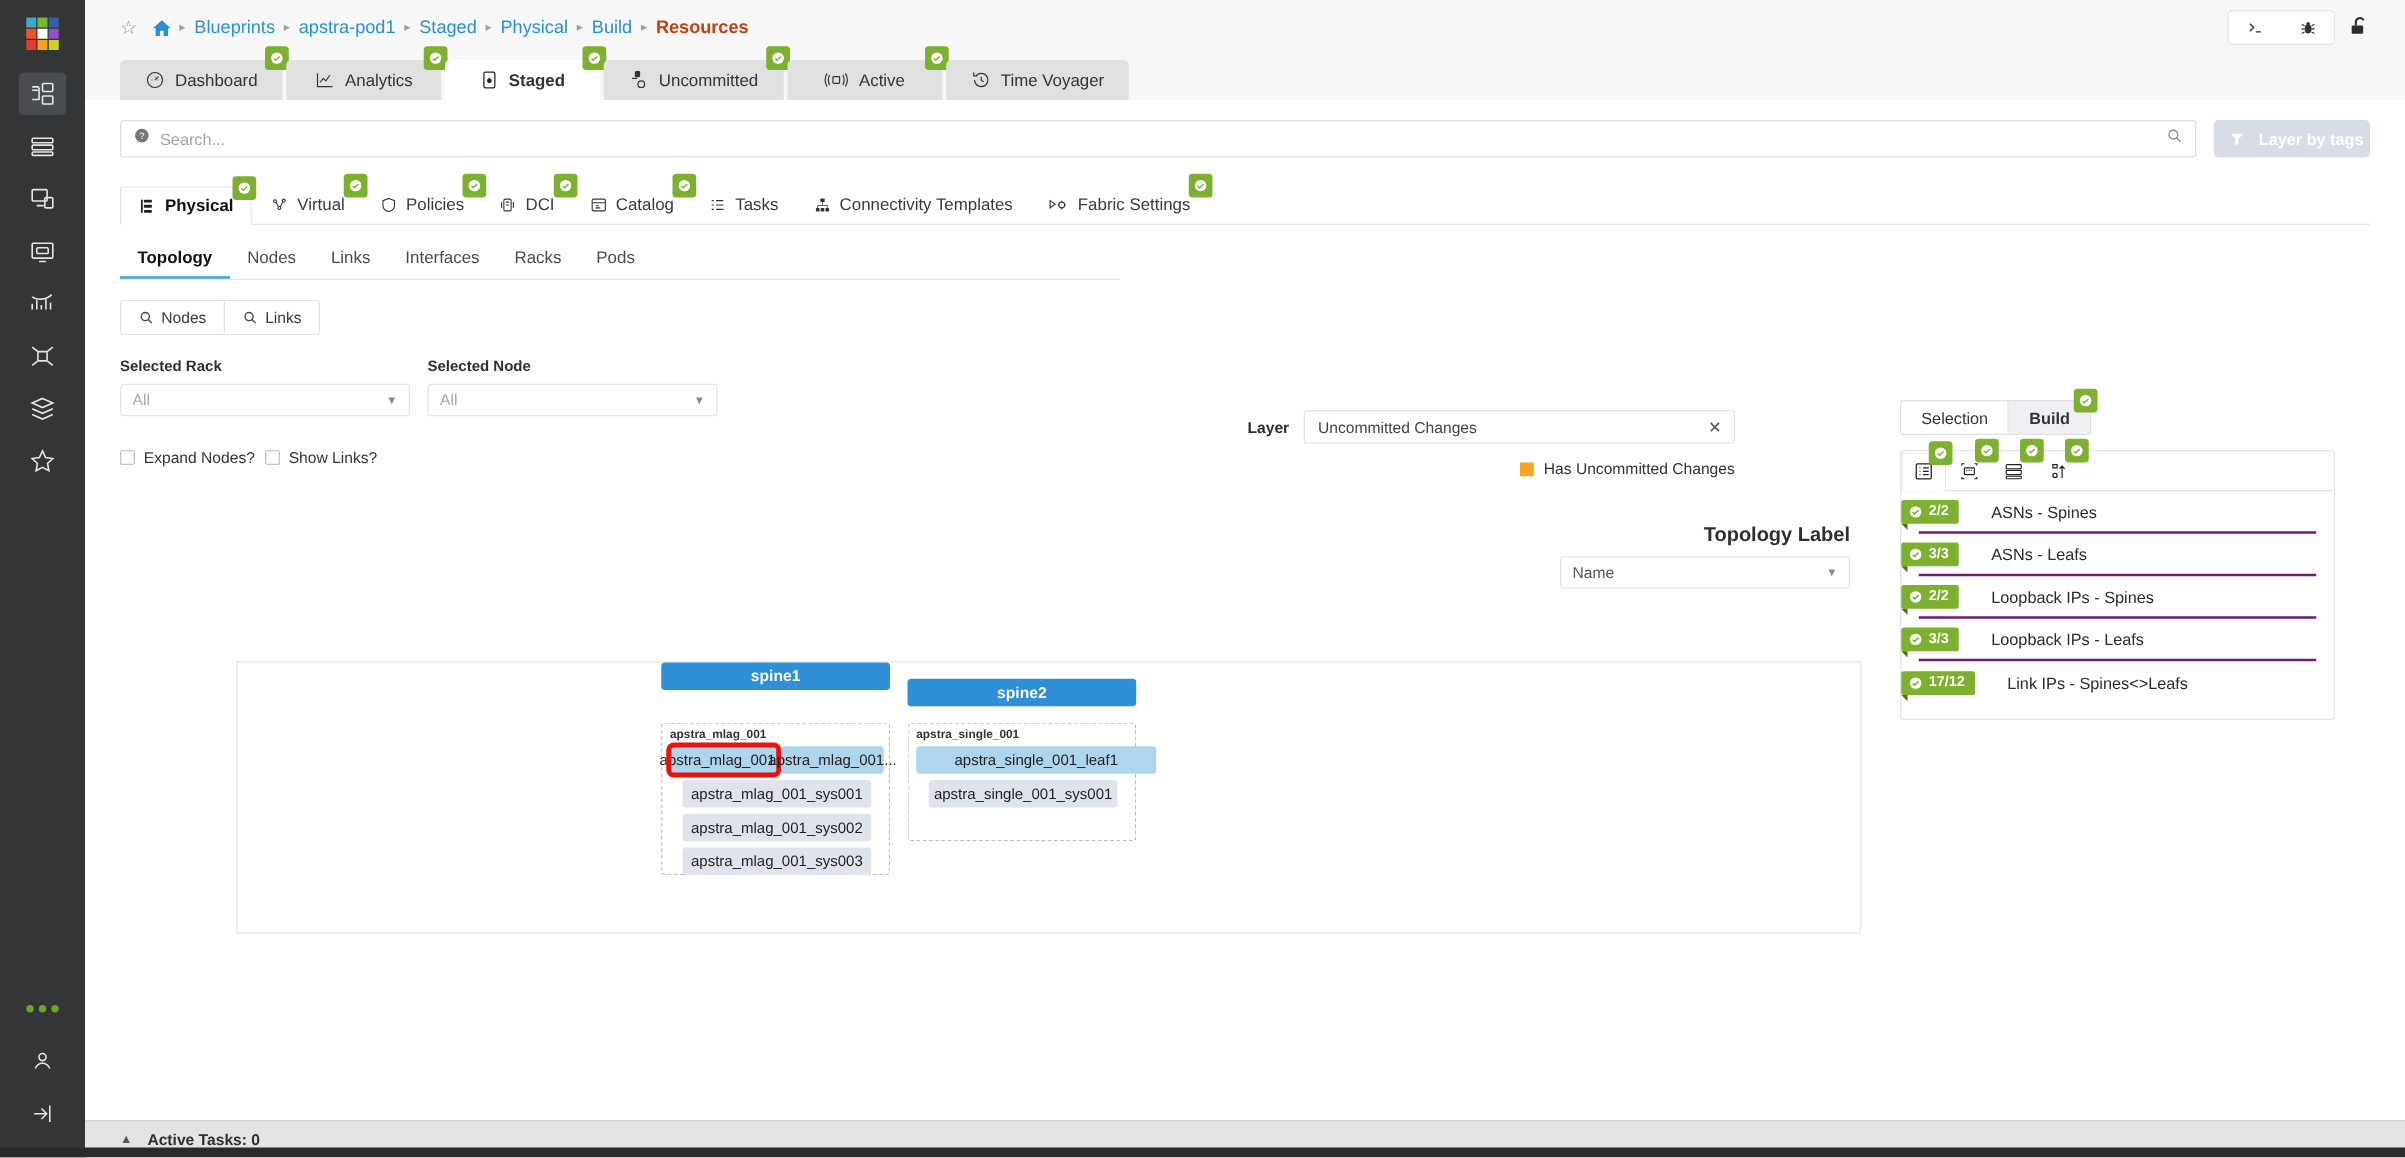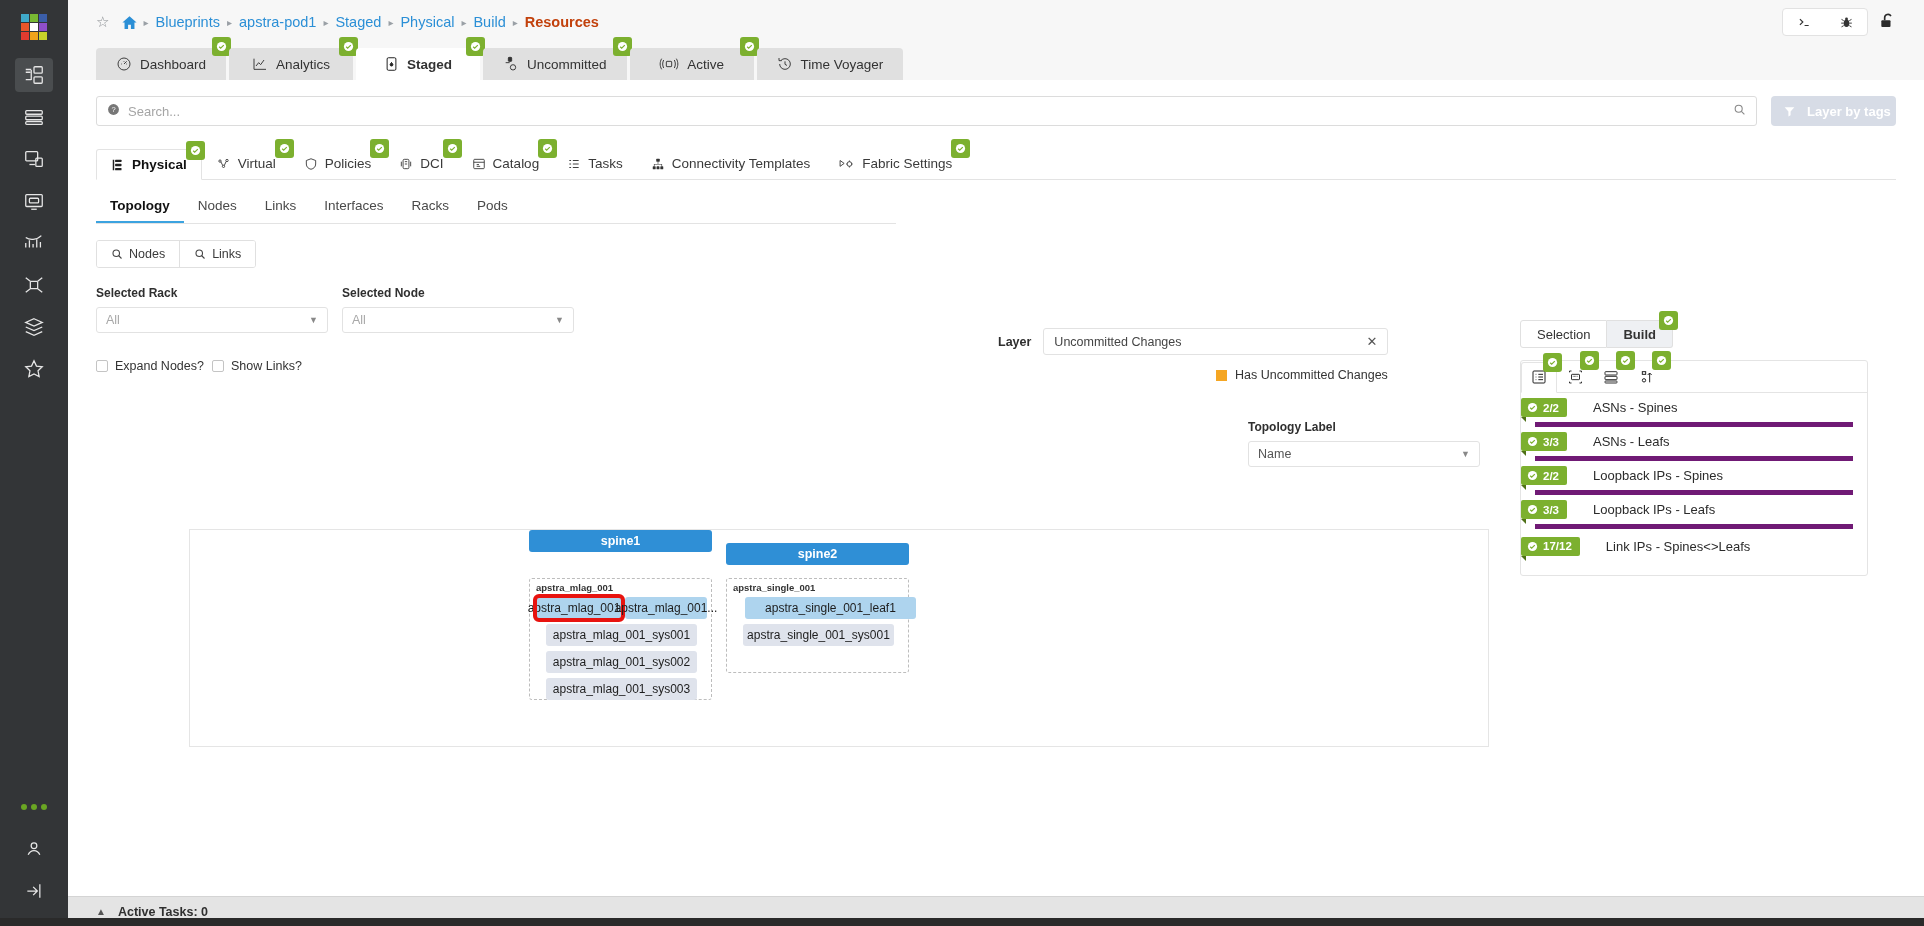--- a/index.html
+++ b/index.html
@@ -169,21 +169,21 @@
   .layerinput {
     width: 345px; height: 27px; border:1px solid #e2e2e2; border-radius:3px; background:#fff;
     display:flex; align-items:center; padding: 0 10px; font-size: 12.5px; color:#444;
   }
   .layerinput .v { flex:1; }
   .layerinput .x { color:#555; font-size: 13px; }
   .legend { position:absolute; left: 1148px; top: 288px; display:flex; align-items:center; gap: 8px; font-size: 12.5px; color:#333; }
   .legend .sw { width: 11px; height: 11px; background:#f5a623; display:block; }
 
   .toplabel { position:absolute; left: 1180px; top: 340px; width: 232px; }
-  .toplabel .cap { text-align:left; font-size:12px; font-weight:bold; color:#2f2f2f; margin-bottom: 7px; }
+  .toplabel .cap { text-align:right; font-size:16px; font-weight:bold; color:#2f2f2f; margin-bottom: 7px; }
   .toplabel .select { color:#555; }
 
   
   .canvas {
     position:absolute; left: 121px; top: 449px;
     width: 1300px; height: 218px;
     border: 1px solid #e5e5e5; background:#fff;
   }
   .spine {
     position:absolute; height: 22px; border-radius: 3px; background:#2f8fd6;
@@ -223,21 +223,21 @@
   }
   .icontabs { display:flex; height: 32px; align-items:center; border-bottom: 1px solid #e4e4e4; }
   .icontab {
     position:relative; width: 36px; height:31px; display:flex; align-items:center; justify-content:center;
     color:#2b2b2b;
   }
   .icontab.active { border: 1px solid #e4e4e4; border-bottom: 1px solid #fff; border-radius: 3px 3px 0 0; margin-bottom:-1px; background:#fff;}
   .icontab .badge { top: -10px; right: -6px; }
   .icontab svg { display:block; }
 
-  .resrow { display:flex; align-items:center; height: 34px; border-bottom: 5px solid #701a75; position: relative; }
+  .resrow { display:flex; align-items:center; height: 34px; border-bottom: 2px solid #701a75; position: relative; }
   .resrow:last-child { border-bottom: none; }
   .resrow .pill {
     position: relative; left: -14px;
     background:#7cb02f; color:#fff; height: 19px; border-radius: 2px;
     display:flex; align-items:center; gap: 5px; padding: 0 8px 0 6px;
     font-size: 11.5px; font-weight: bold;
   }
   .resrow .pill::after {
     content:''; position:absolute; left:0; bottom:-5px;
     border-left: 5px solid transparent; border-top: 5px solid #4f7118;
@@ -690,21 +690,21 @@
         <div class="rlbl">apstra_mlag_001</div>
         <div class="nodebox leafnode selected" style="left:6px; top:18px; width:86px;">apstra_mlag_001...</div>
         <div class="nodebox leafnode" style="left:95px; top:18px; width:82px;">apstra_mlag_001...</div>
         <div class="nodebox sysnode" style="left:16px; top:45px; width:151px;">apstra_mlag_001_sys001</div>
         <div class="nodebox sysnode" style="left:16px; top:72px; width:151px;">apstra_mlag_001_sys002</div>
         <div class="nodebox sysnode" style="left:16px; top:99px; width:151px;">apstra_mlag_001_sys003</div>
       </div>
 
       <div class="rackbox" style="left:536px; top:48px; width:183px; height:95px;">
         <div class="rlbl">apstra_single_001</div>
-        <div class="nodebox leafnode" style="left:18px; top:18px; width:171px;">apstra_single_001_leaf1</div>
+        <div class="nodebox leafnode" style="left:6px; top:18px; width:192px;">apstra_single_001_leaf1</div>
         <div class="nodebox sysnode" style="left:16px; top:45px; width:151px;">apstra_single_001_sys001</div>
       </div>
     </div>
 
     <div class="rightpanel">
       <div class="segrow">
         <div class="seg">
           <span>Selection</span>
         </div>
         <div class="seg active">

